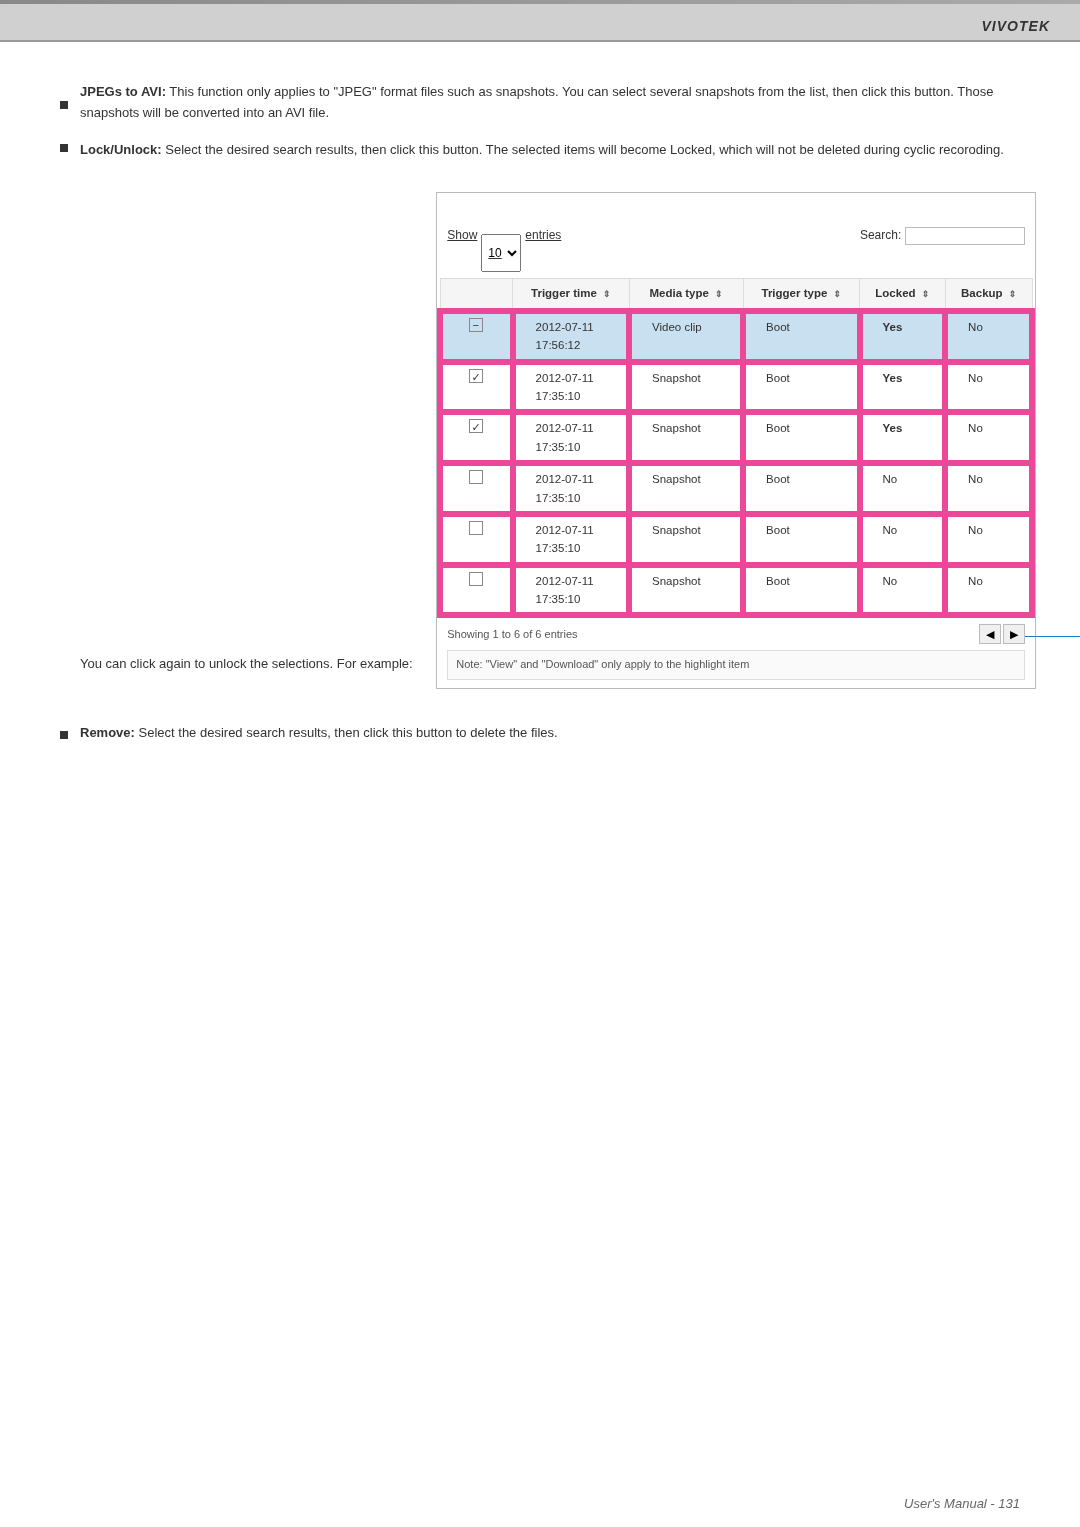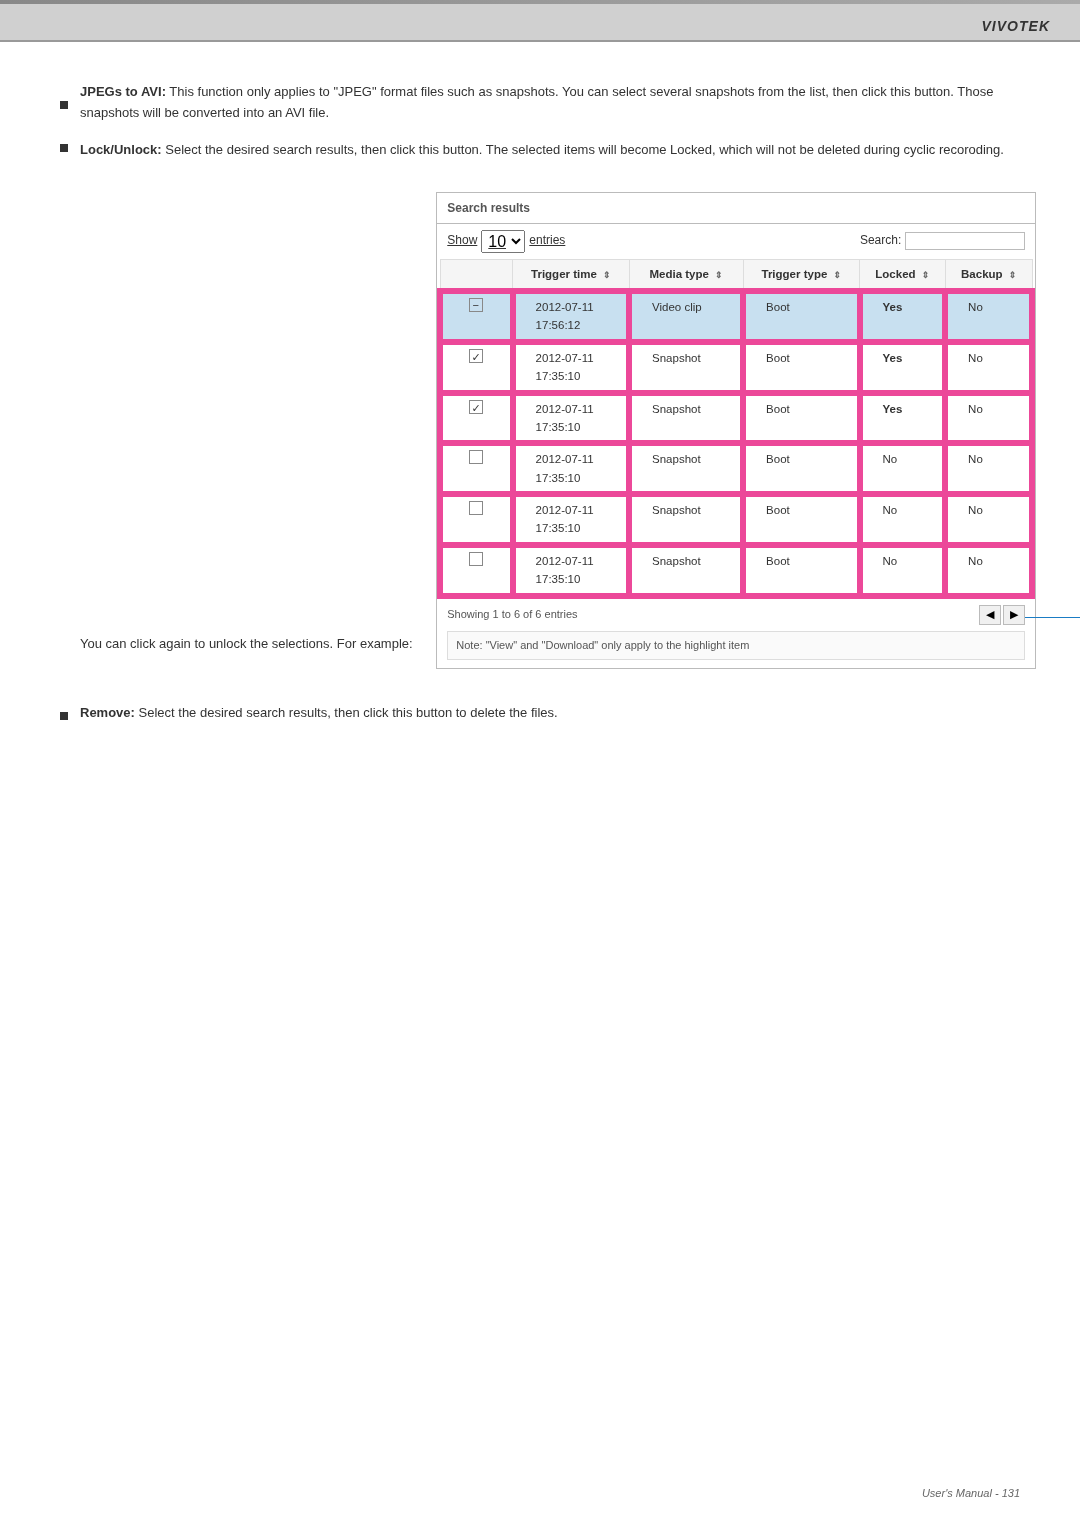--- a/index.html
+++ b/index.html
@@ -83,22 +83,23 @@
       padding: 6px 10px;
     }
     .show-entries {
       display: flex;
       align-items: center;
       gap: 4px;
       font-size: 12px;
       text-decoration: underline;
     }
     .show-entries select {
-      font-size: 16px;
-      padding: 1px 2px;
+      font-size: 12px;
+      padding: 10px 2px;
+      margin-top: 35px;
     }
     .search-box {
       display: flex;
       align-items: center;
       gap: 4px;
       font-size: 12px;
     }
     .search-box input {
       border: 1px solid #bbb;
       padding: 2px 4px;
@@ -223,23 +224,23 @@
 
     
     .annotation-wrapper {
       position: relative;
       display: inline-block;
     }
 
     
     .page-footer {
       position: absolute;
-      bottom: 28px;
+      bottom: 16px;
       right: 60px;
-      font-size: 11px;
+      font-size: 13px;
       font-style: italic;
       color: #666;
     }
 
     
     .top-accent {
       height: 4px;
       background: linear-gradient(to right, #888, #aaa);
     }
   </style>
@@ -263,21 +264,20 @@
     </div>
 
     <div class="bullet-item" style="align-items: flex-start;">
       <div class="bullet-square" style="margin-top:4px;"></div>
       <div class="bullet-text">
         <strong>Lock/Unlock:</strong><span> Select the desired search results, then click this button. The selected items will become Locked, which will not be deleted during cyclic recoroding. You can click again to unlock the selections. For example:</span>
 
         
         <div style="margin-top: 14px; position: relative; display: inline-block; width: 600px;">
           <div class="search-results-wrapper">
-            <div class="search-results-title">Search results</div>
 
             <div class="table-controls">
               <div class="show-entries">
                 <span>Show</span>
                 <select>
                   <option>10</option>
                   <option>25</option>
                   <option>50</option>
                 </select>
                 <span>entries</span>

